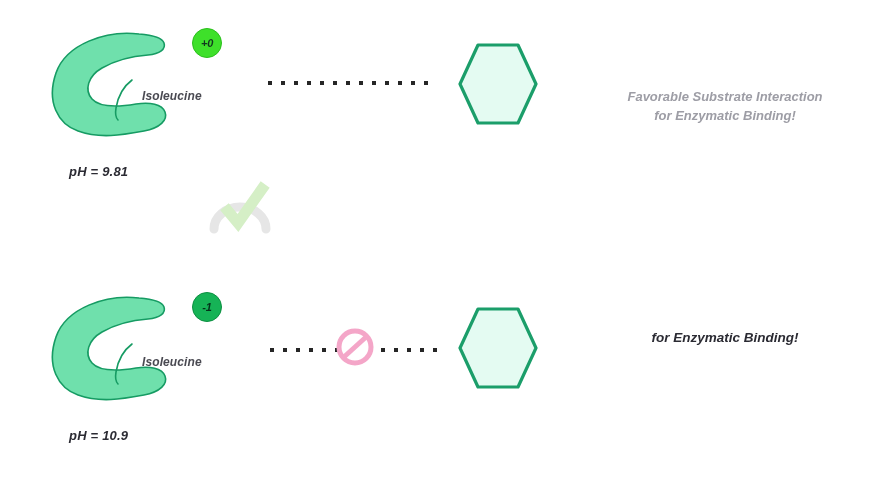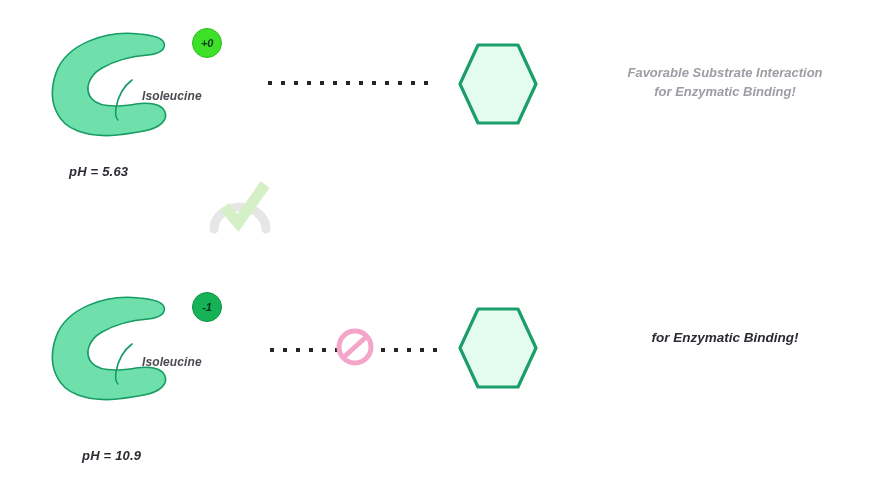--- a/index.html
+++ b/index.html
@@ -105,20 +105,21 @@
     position: absolute;
     text-align: center;
     font-style: italic;
     font-weight: bold;
     line-height: 1.45;
     white-space: nowrap;
   }
   .verdict.favorable {
     font-size: 13px;
     color: #9d9da5;
+    margin-top: 24px;
   }
   .verdict.nonfavorable {
     font-size: 13.5px;
     color: #2b2b33;
   }
   .verdict .line { display: block; }
 
   
   .transition-glyph {
     position: absolute;
@@ -156,21 +157,21 @@
       <path d="M88,52 C80,58 74,68 72,80 C71,86 72,90 74,92" fill="none" stroke="#169B63" stroke-width="1.6" stroke-linecap="round"></path>
     </svg>
   </div>
 
   <div class="charge-badge pos" style="left:192px; top:28px;">
     <span>+0</span>
   </div>
 
   <div class="residue-label" style="left:142px; top:74px;">Isoleucine</div>
 
-  <div class="ph-label" style="left:69px; top:164px;">pH = 5.63</div>
+  <div class="ph-label" style="left:69px; top:164px;">pH = 9.81</div>
 
   <div class="dots" id="dots-top" style="left:268px; top:78px;">
       <span class="dot"></span>
       <span class="dot"></span>
       <span class="dot"></span>
       <span class="dot"></span>
       <span class="dot"></span>
       <span class="dot"></span>
       <span class="dot"></span>
       <span class="dot"></span>
@@ -217,21 +218,21 @@
       <path d="M88,52 C80,58 74,68 72,80 C71,86 72,90 74,92" fill="none" stroke="#169B63" stroke-width="1.6" stroke-linecap="round"></path>
     </svg>
   </div>
 
   <div class="charge-badge neg" style="left:192px; top:292px;">
     <span>-1</span>
   </div>
 
   <div class="residue-label" style="left:142px; top:340px;">Isoleucine</div>
 
-  <div class="ph-label" style="left:82px; top:428px;margin-top:20px;">pH = 10.9</div>
+  <div class="ph-label" style="left:69px; top:428px;">pH = 10.9</div>
 
   <div class="dots" id="dots-bottom-left" style="left:270px; top:345px;">
       <span class="dot"></span>
       <span class="dot"></span>
       <span class="dot"></span>
       <span class="dot"></span>
       <span class="dot"></span>
       <span class="dot"></span>
     </div>
 

